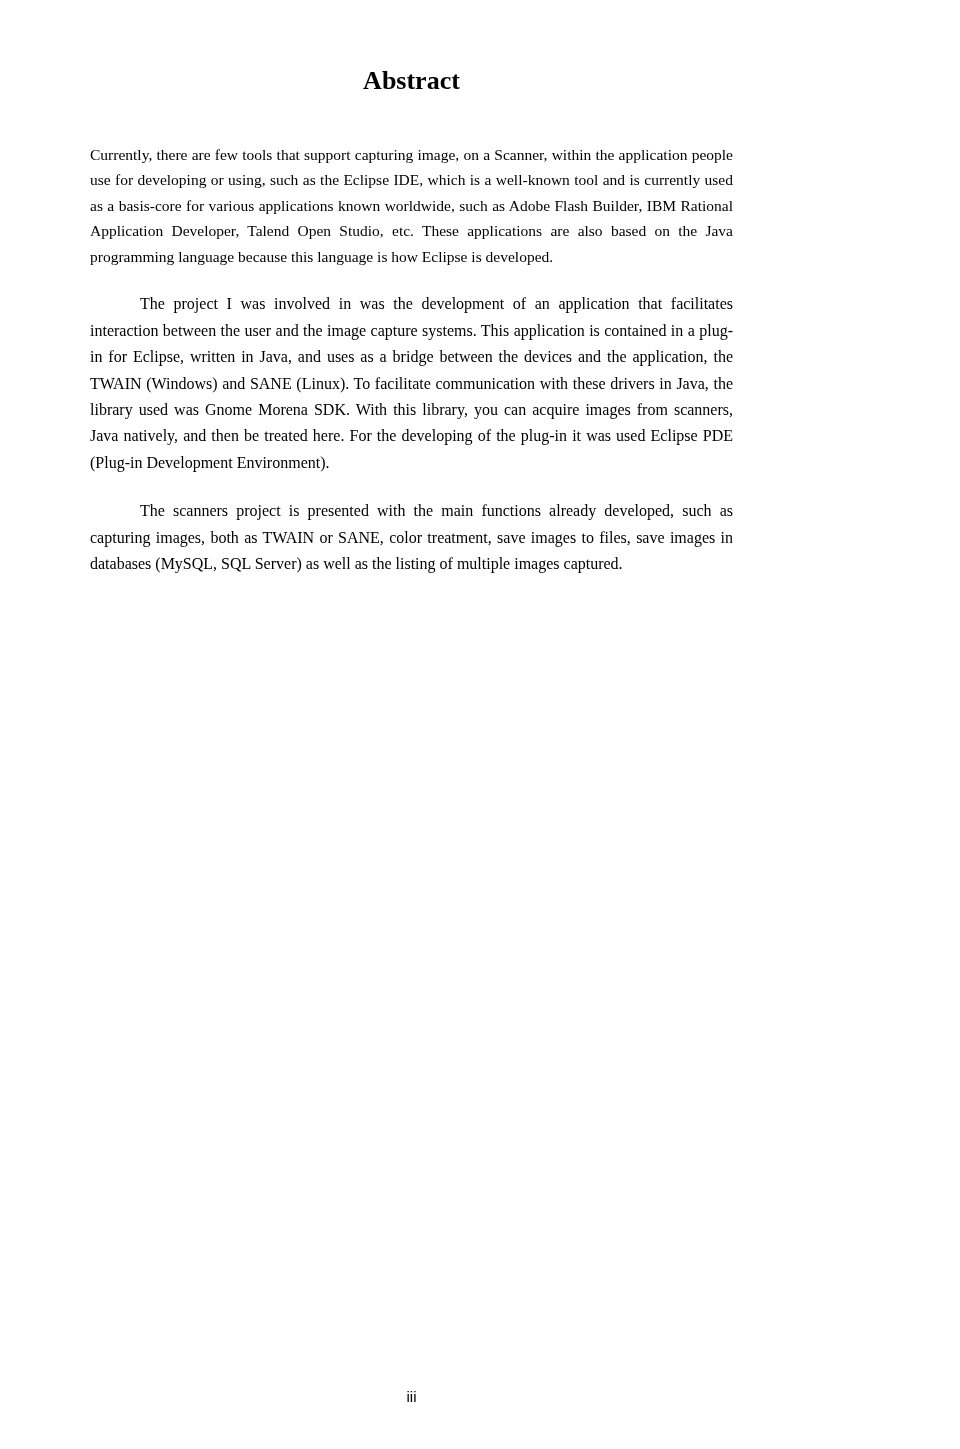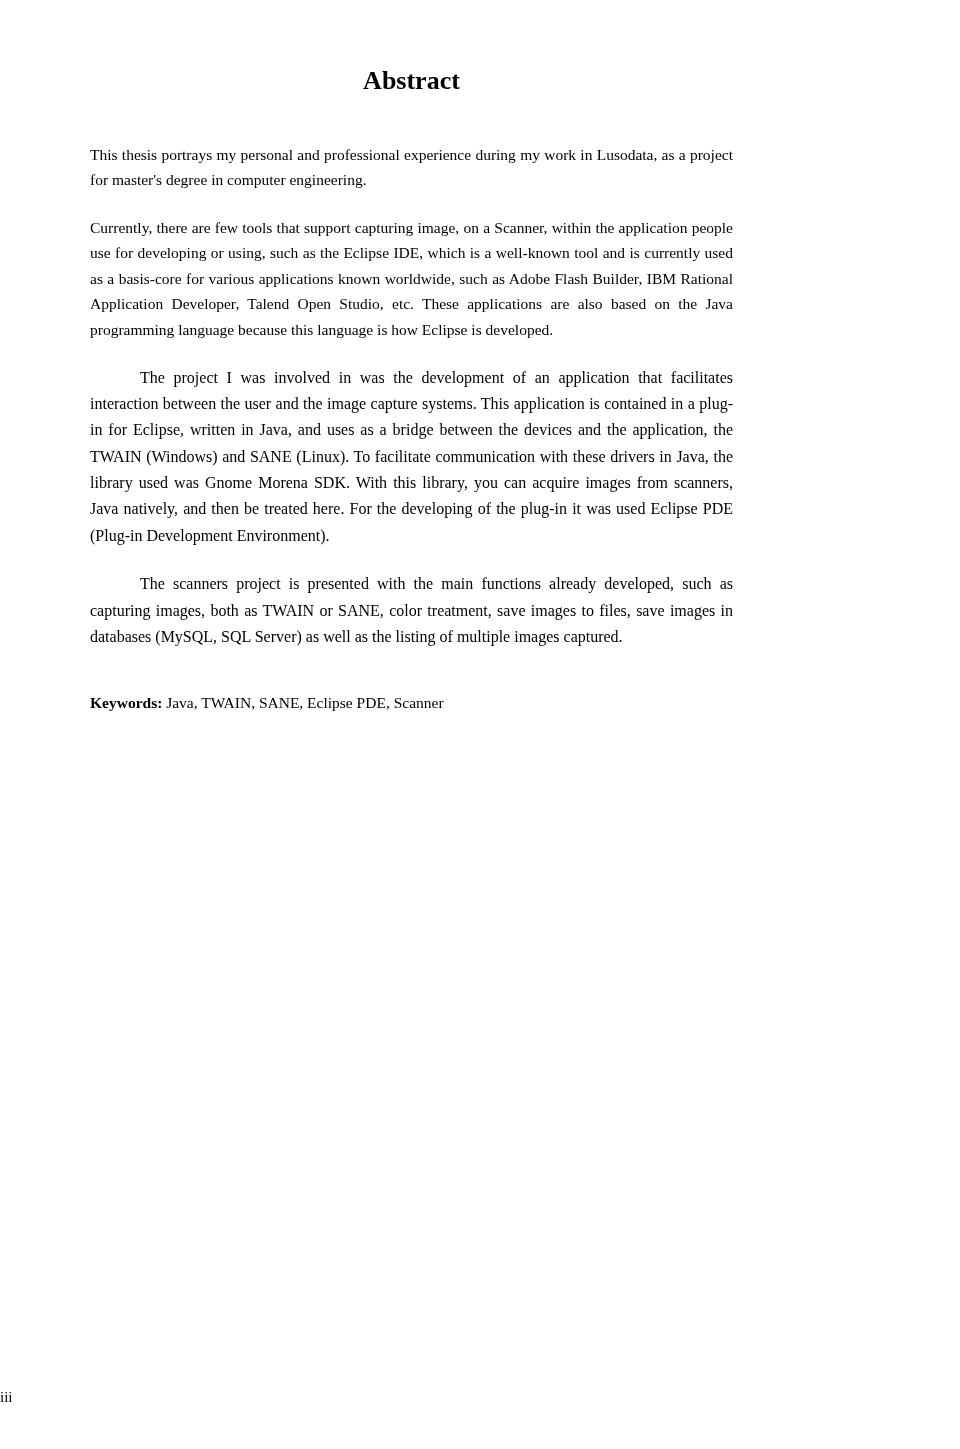--- a/index.html
+++ b/index.html
@@ -60,40 +60,35 @@
 
     .keywords-label {
       font-weight: bold;
     }
 
     .page-number {
       position: absolute;
       bottom: 40px;
       left: 0;
       right: 0;
-      text-align: left;
-      font-family: Liberation Serif, serif;
+      text-align: center;
+      font-family: Liberation Sans, sans-serif;
       font-size: 15px;
     }
   </style>
 </head>
 <body>
 
 <div class="page">
 
   <h1 class="page-title">Abstract</h1>
 
-  <p class="paragraph">This thesis portrays my personal and professional experience during my work in Lusodata, as a project for master's degree in computer engineering.</p>
 
   <p class="paragraph">Currently, there are few tools that support capturing image, on a Scanner, within the application people use for developing or using, such as the Eclipse IDE, which is a well-known tool and is currently used as a basis-core for various applications known worldwide, such as Adobe Flash Builder, IBM Rational Application Developer, Talend Open Studio, etc. These applications are also based on the Java programming language because this language is how Eclipse is developed.</p>
 
   <p class="paragraph-indented">The project I was involved in was the development of an application that facilitates interaction between the user and the image capture systems. This application is contained in a plug-in for Eclipse, written in Java, and uses as a bridge between the devices and the application, the TWAIN (Windows) and SANE (Linux). To facilitate communication with these drivers in Java, the library used was Gnome Morena SDK. With this library, you can acquire images from scanners, Java natively, and then be treated here. For the developing of the plug-in it was used Eclipse PDE (Plug-in Development Environment).</p>
 
   <p class="paragraph-indented">The scanners project is presented with the main functions already developed, such as capturing images, both as TWAIN or SANE, color treatment, save images to files, save images in databases (MySQL, SQL Server) as well as the listing of multiple images captured.</p>
 
-  <div class="keywords">
-    <span class="keywords-label">Keywords:</span>
-    <span>Java, TWAIN, SANE, Eclipse PDE, Scanner</span>
-  </div>
 
   <div class="page-number">iii</div>
 
 </div>
 
 </body></html>

